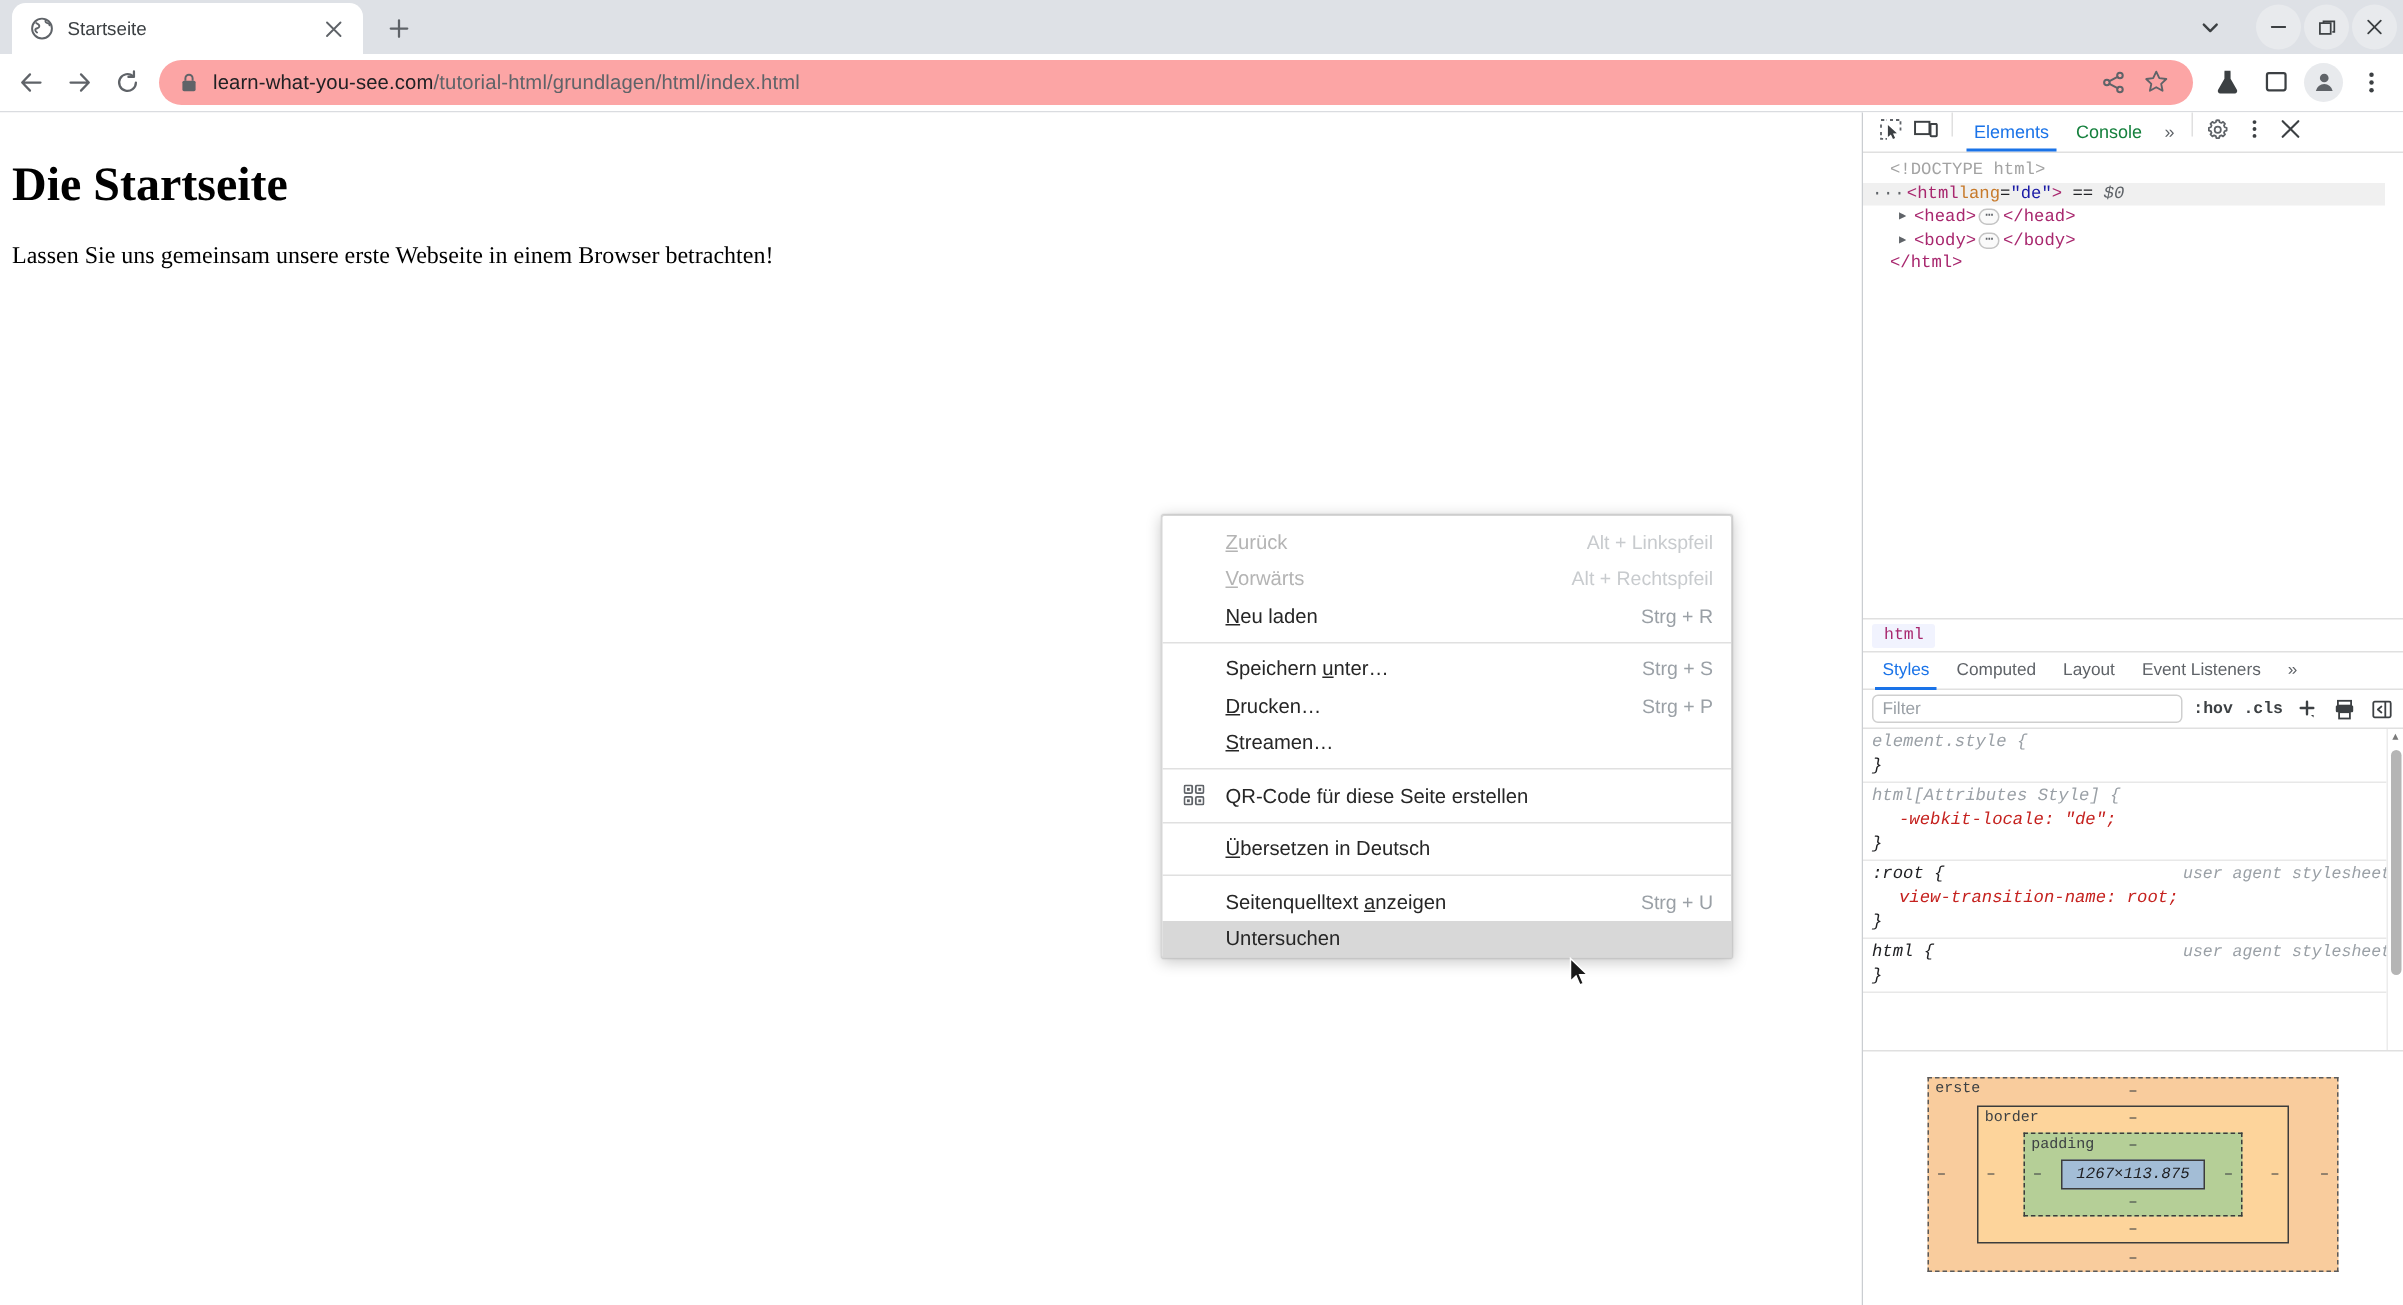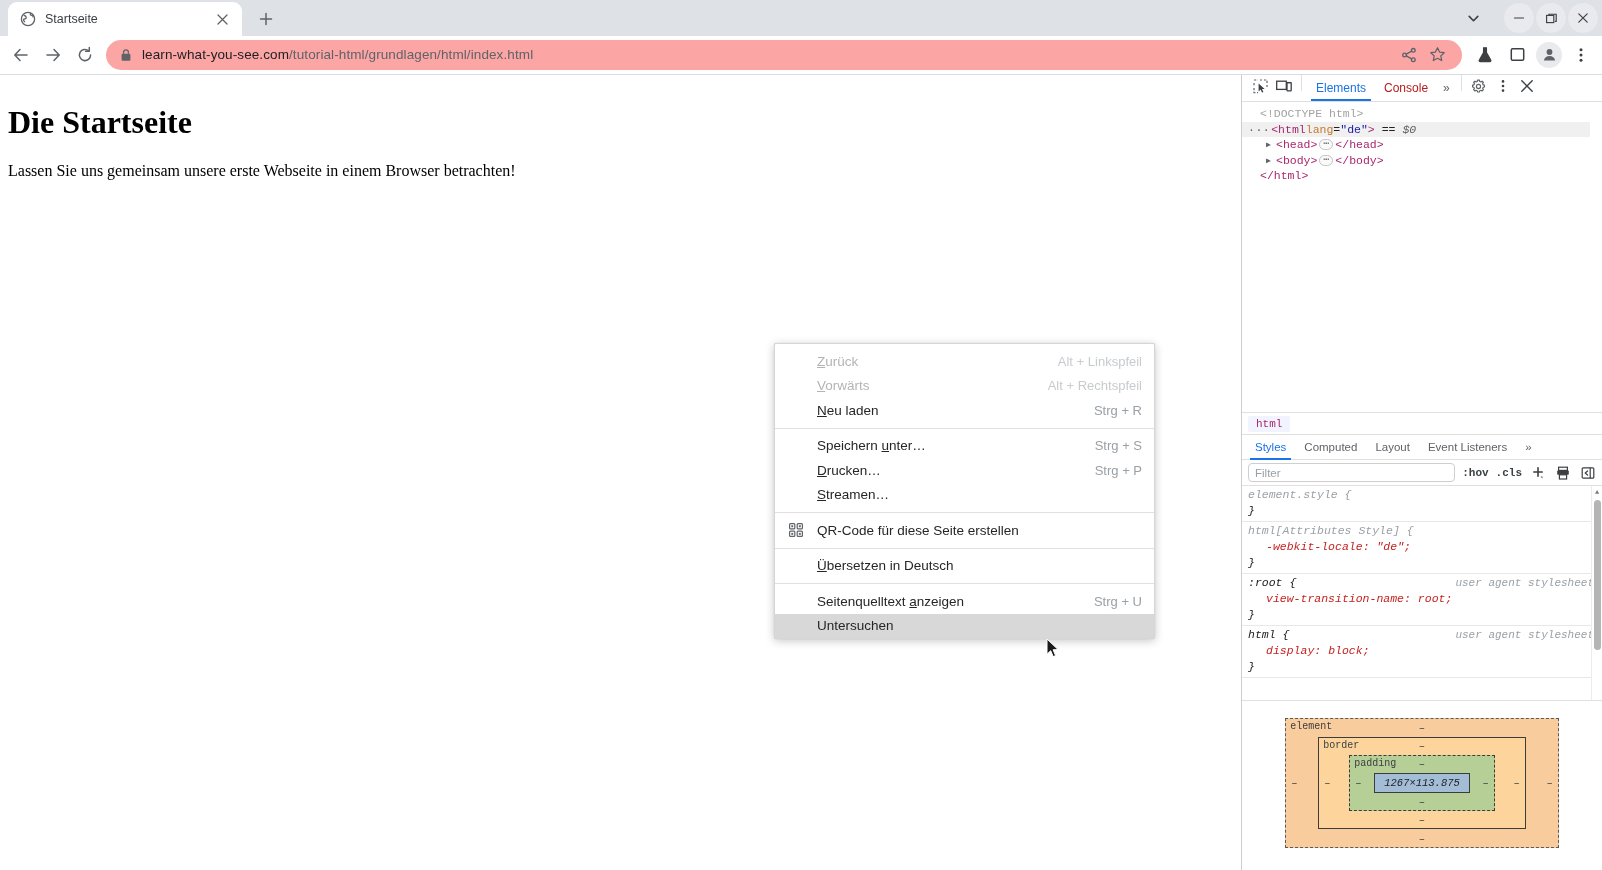--- a/index.html
+++ b/index.html
@@ -259,21 +259,21 @@
     display: flex; align-items: center; justify-content: center;
     color: #5f6368;
     flex: none;
   }
   .dt-vsep { width: 1px; height: 16px; background: #e0e0e0; margin: 0 5px; flex: none; }
   .dt-tab {
     height: 26px;
     padding: 0 9px;
     display: flex; align-items: center;
     font-size: 12px;
-    color: #b91c1c;
+    color: #15803d;
     position: relative;
     white-space: nowrap;
   }
   .dt-tab.active { color: #1a73e8; }
   .dt-tab.active::after {
     content: "";
     position: absolute;
     left: 4px; right: 4px; bottom: 0;
     height: 2px;
     background: #1a73e8;
@@ -883,33 +883,32 @@
           </div>
           <div class="decl"><span>view-transition-name</span>: <span class="dv">root;</span></div>
           <div class="rule-close">}</div>
         </div>
 
         <div class="rule">
           <div class="rule-head">
             <span class="sel">html {</span>
             <span class="origin">user agent stylesheet</span>
           </div>
-          <div class="decl"><span>display</span>: <span class="dv">block;</span></div>
           <div class="rule-close">}</div>
         </div>
 
         <div class="dt-scroll">
           <div class="dt-scroll-up">▲</div>
           <div class="dt-scroll-thumb"></div>
         </div>
       </div>
 
       <div class="dt-boxmodel">
         <div class="bm-margin">
-          <span class="bm-lbl">element</span>
+          <span class="bm-lbl">erste</span>
           <span class="bm-t">–</span>
           <span class="bm-b">–</span>
           <span class="bm-l">–</span>
           <span class="bm-r">–</span>
 
           <div class="bm-border">
             <span class="bm-lbl">border</span>
             <span class="bm-t">–</span>
             <span class="bm-b">–</span>
             <span class="bm-l">–</span>

